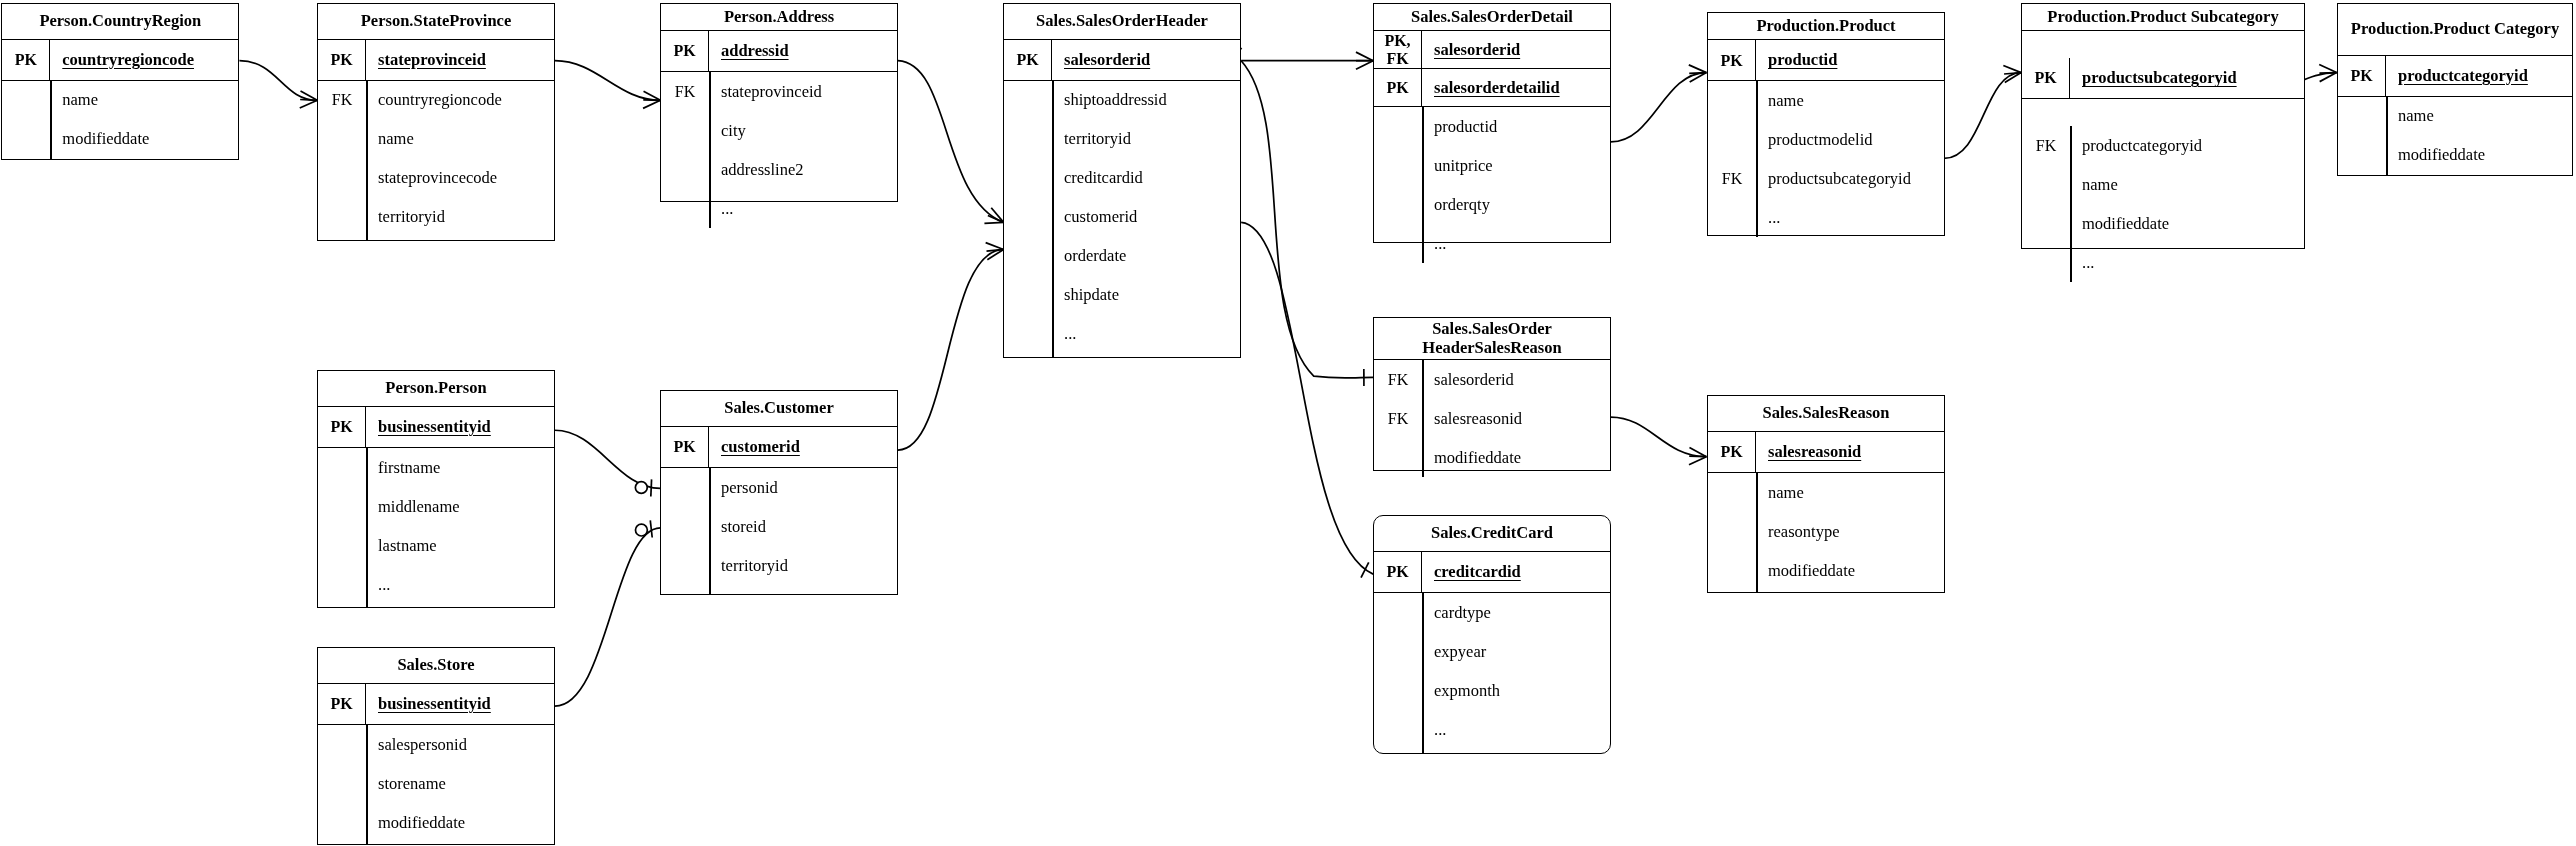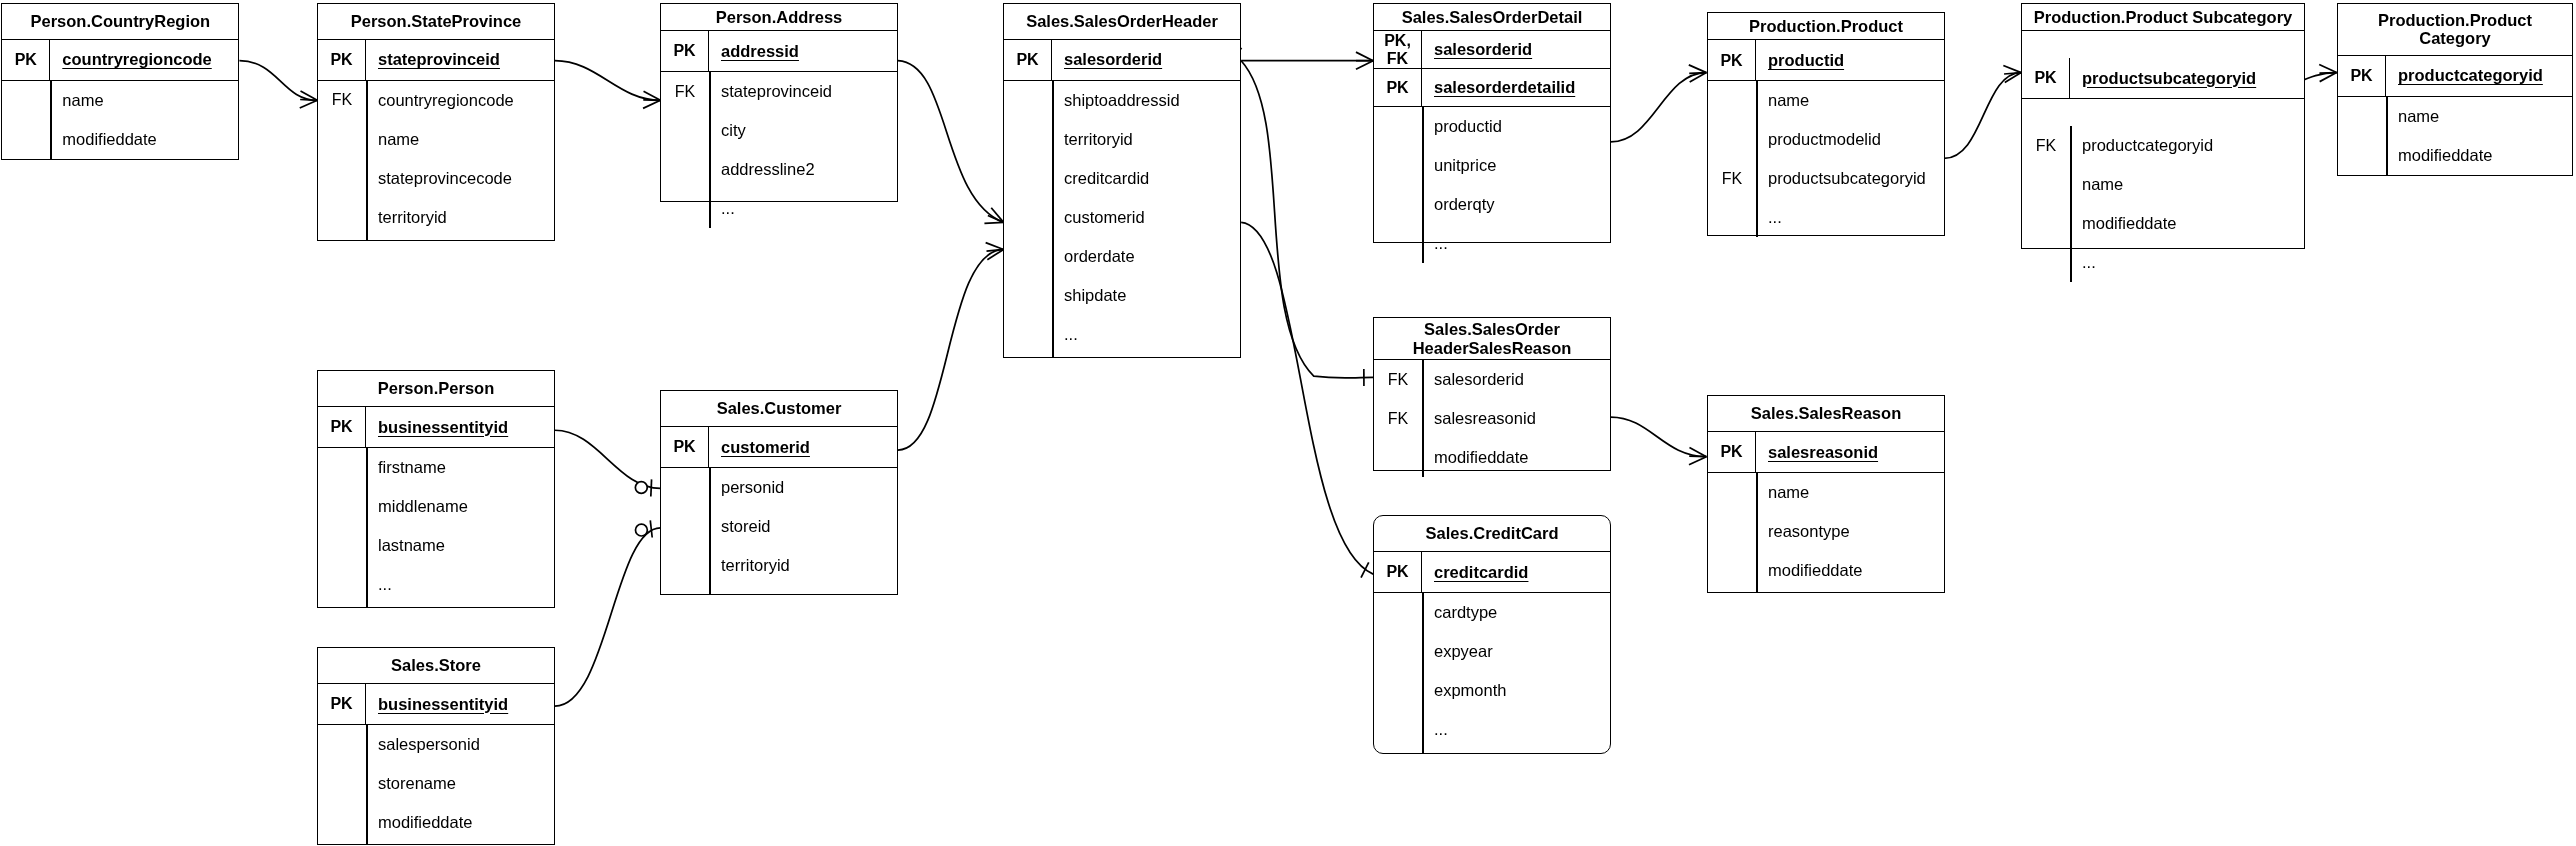--- a/index.html
+++ b/index.html
@@ -1,17 +1,17 @@
 <!DOCTYPE html>
 <html style="font-size:10.6px"><head>
 <meta charset="utf-8">
 <style>
   html,body{margin:0;padding:0;background:#ffffff;}
   #canvas{position:relative;width:2576px;height:846px;background:#ffffff;
-          font-family:Liberation Sans, sans-serif;overflow:hidden;}
+          font-family:Liberation Serif, serif;overflow:hidden;}
   #links{position:absolute;left:0;top:0;width:2576px;height:846px;pointer-events:none;z-index:1;}
   .entity{position:absolute;box-sizing:border-box;border:1.7px solid #000;background:#fff;z-index:2;}
   .ent-title{box-sizing:border-box;width:100%;border-bottom:1.7px solid #000;
              display:flex;align-items:center;justify-content:center;text-align:center;
              font-weight:bold;font-size:16.5px;color:#000;line-height:1.12;padding:4px 5.3px;}
   .ent-section{box-sizing:border-box;width:100%;border-bottom:1.7px solid #000;}
   .ent-section.last{border-bottom:none;}
   .attr-row{display:flex;align-items:stretch;width:100%;box-sizing:border-box;}
   .attr-key{box-sizing:border-box;flex:0 0 48px;border-right:1.7px solid #000;
             display:flex;align-items:center;justify-content:center;text-align:center;

